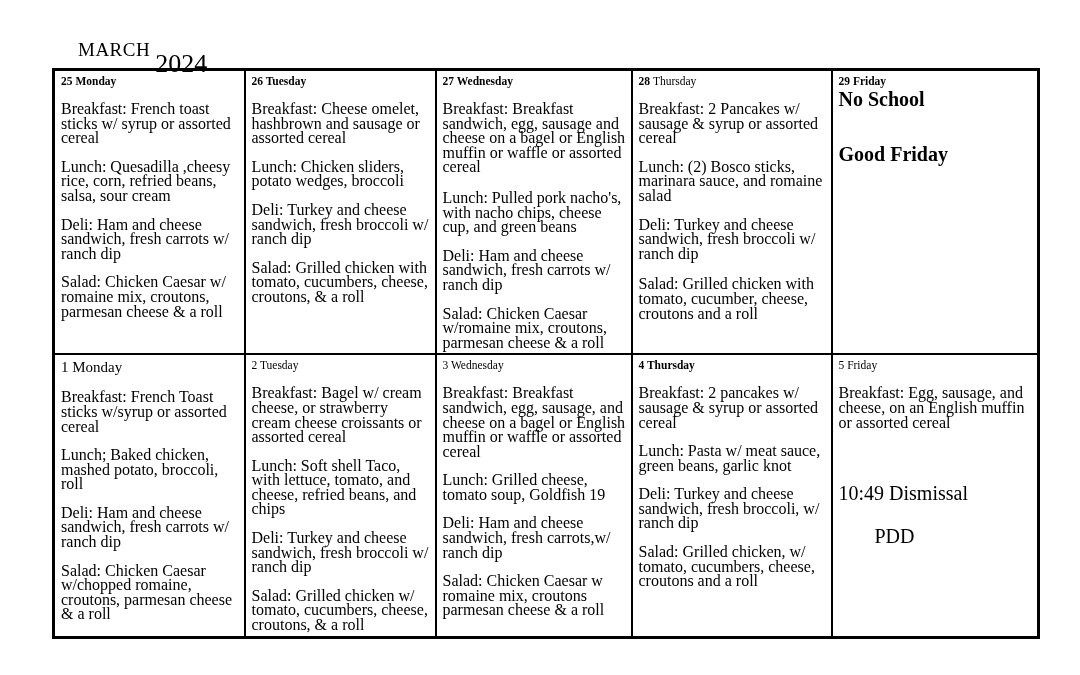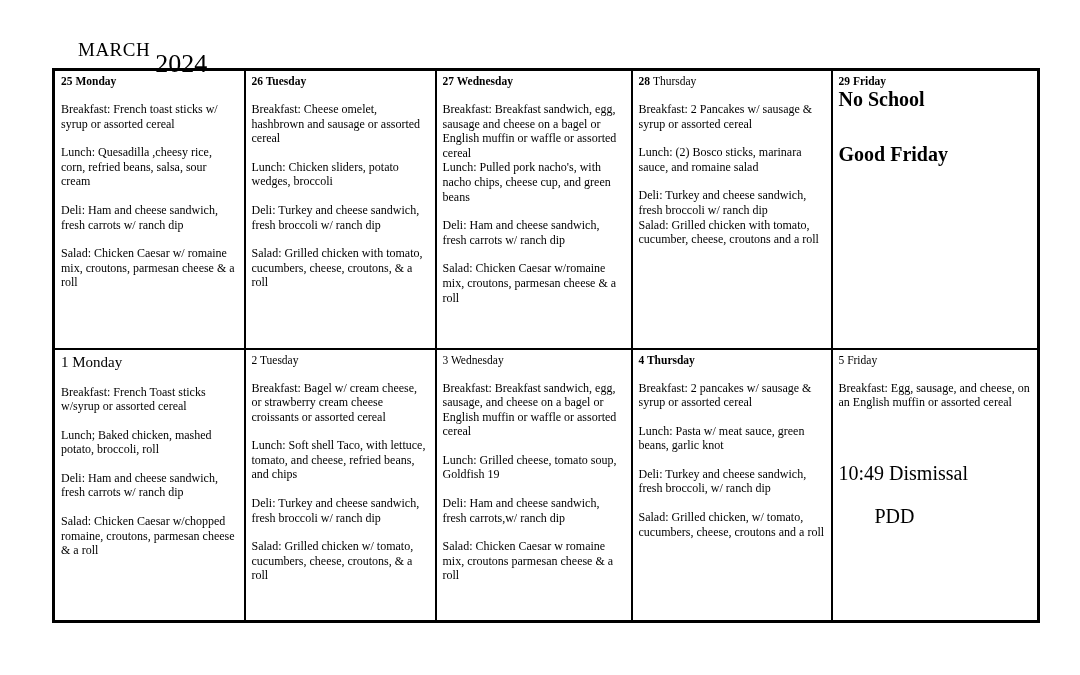--- a/index.html
+++ b/index.html
@@ -35,25 +35,25 @@
   tr.week-row-2 td { height: 273px; }
 
   
   .day-header { font-size: 11.5px; font-weight: bold; line-height: 14px; }
   .day-header.regular { font-weight: normal; }
   .day-header.regular-weekday .weekday { font-weight: normal; }
   .day-header.large { font-size: 15px; font-weight: normal; line-height: 18px; }
 
   
   .menu-section {
-    font-size: 12px;
+    font-size: 16px;
     line-height: 14.6px;
     margin-top: 14px;
   }
-  .menu-section.tight { margin-top: 0; }
+  .menu-section.tight { margin-top: 16px; }
 
   
   .big-note { font-size: 20px; font-weight: bold; line-height: 23px; }
   .big-note.regular { font-weight: normal; }
   .note-no-school   { }
   .note-good-friday { margin-top: 32px; }
   .note-dismissal   { margin-top: 52px; }
   .note-pdd         { margin-top: 20px; margin-left: 36px; }
 </style>
 </head>

